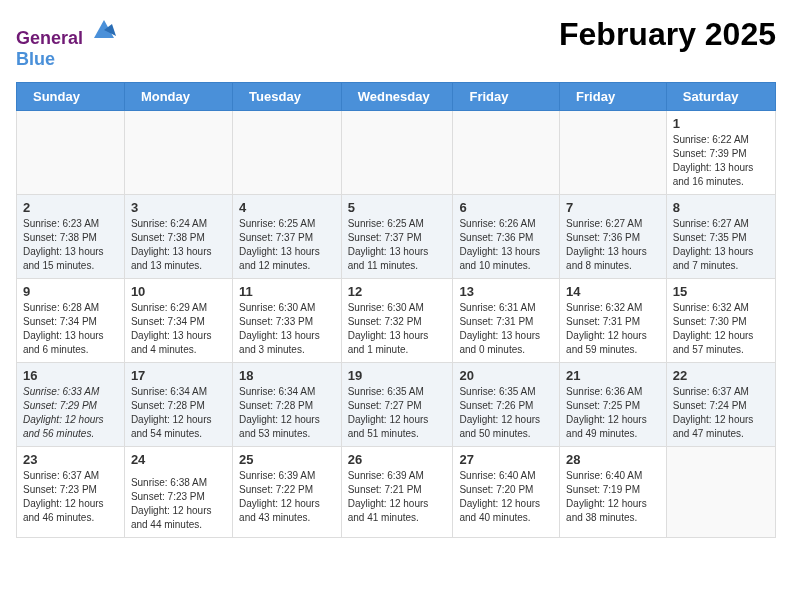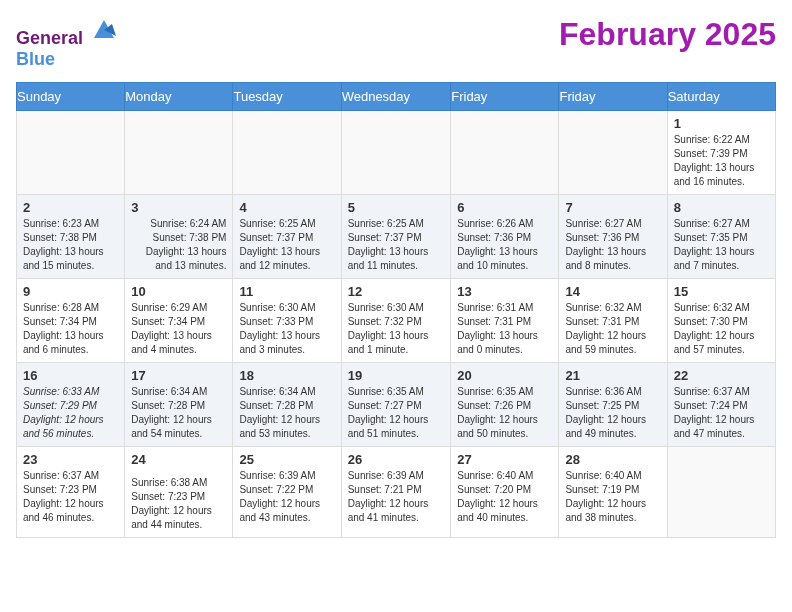--- a/index.html
+++ b/index.html
@@ -34,37 +34,37 @@
       width: 28px;
       height: 28px;
       margin-left: 2px;
     }
     .title-block {
       text-align: right;
     }
     .month-year {
       font-size: 32px;
       font-weight: bold;
-      color: #a21caf;
+      color: #000000;
     }
     .location {
       font-size: 14px;
       color: #555;
     }
     .calendar {
       width: 100%;
       border-collapse: collapse;
       border: 1px solid #ccc;
     }
     .calendar th {
       background-color: #4a90d9;
       color: #fff;
       font-size: 13px;
-      font-weight: normal;
-      padding: 6px 0;
+      font-weight: bold;
+      padding: 6px 16px;
       text-align: left;
       border: 1px solid #3a80c9;
     }
     .calendar td {
       vertical-align: top;
       padding: 5px 6px;
       border: 1px solid #ddd;
       width: 113px;
       min-height: 80px;
       font-size: 10px;
@@ -138,21 +138,21 @@
       </tr>
       <tr class="row-shaded">
         <td>
           <span class="day-number">2</span>
           <div class="day-info" style="white-space: pre-line;">Sunrise: 6:23 AM
 Sunset: 7:38 PM
 Daylight: 13 hours and 15 minutes.</div>
         </td>
         <td>
           <span class="day-number">3</span>
-          <div class="day-info" style="white-space: pre-line; text-align: right;">Sunrise: 6:24 AM
+          <div class="day-info" style="white-space: pre-line;">Sunrise: 6:24 AM
 Sunset: 7:38 PM
 Daylight: 13 hours and 13 minutes.</div>
         </td>
         <td>
           <span class="day-number">4</span>
           <div class="day-info" style="white-space: pre-line;">Sunrise: 6:25 AM
 Sunset: 7:37 PM
 Daylight: 13 hours and 12 minutes.</div>
         </td>
         <td>

